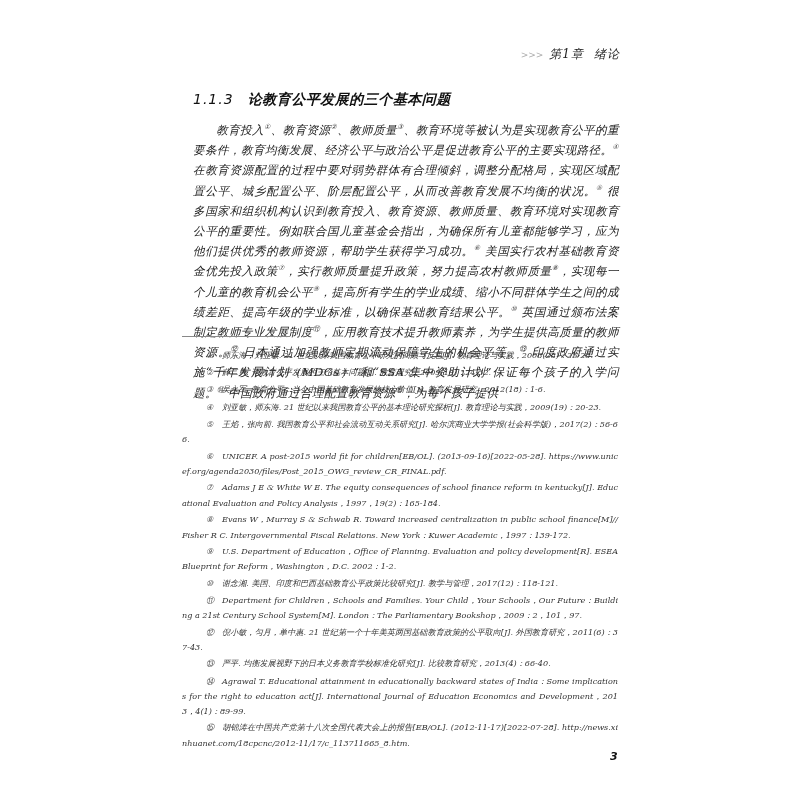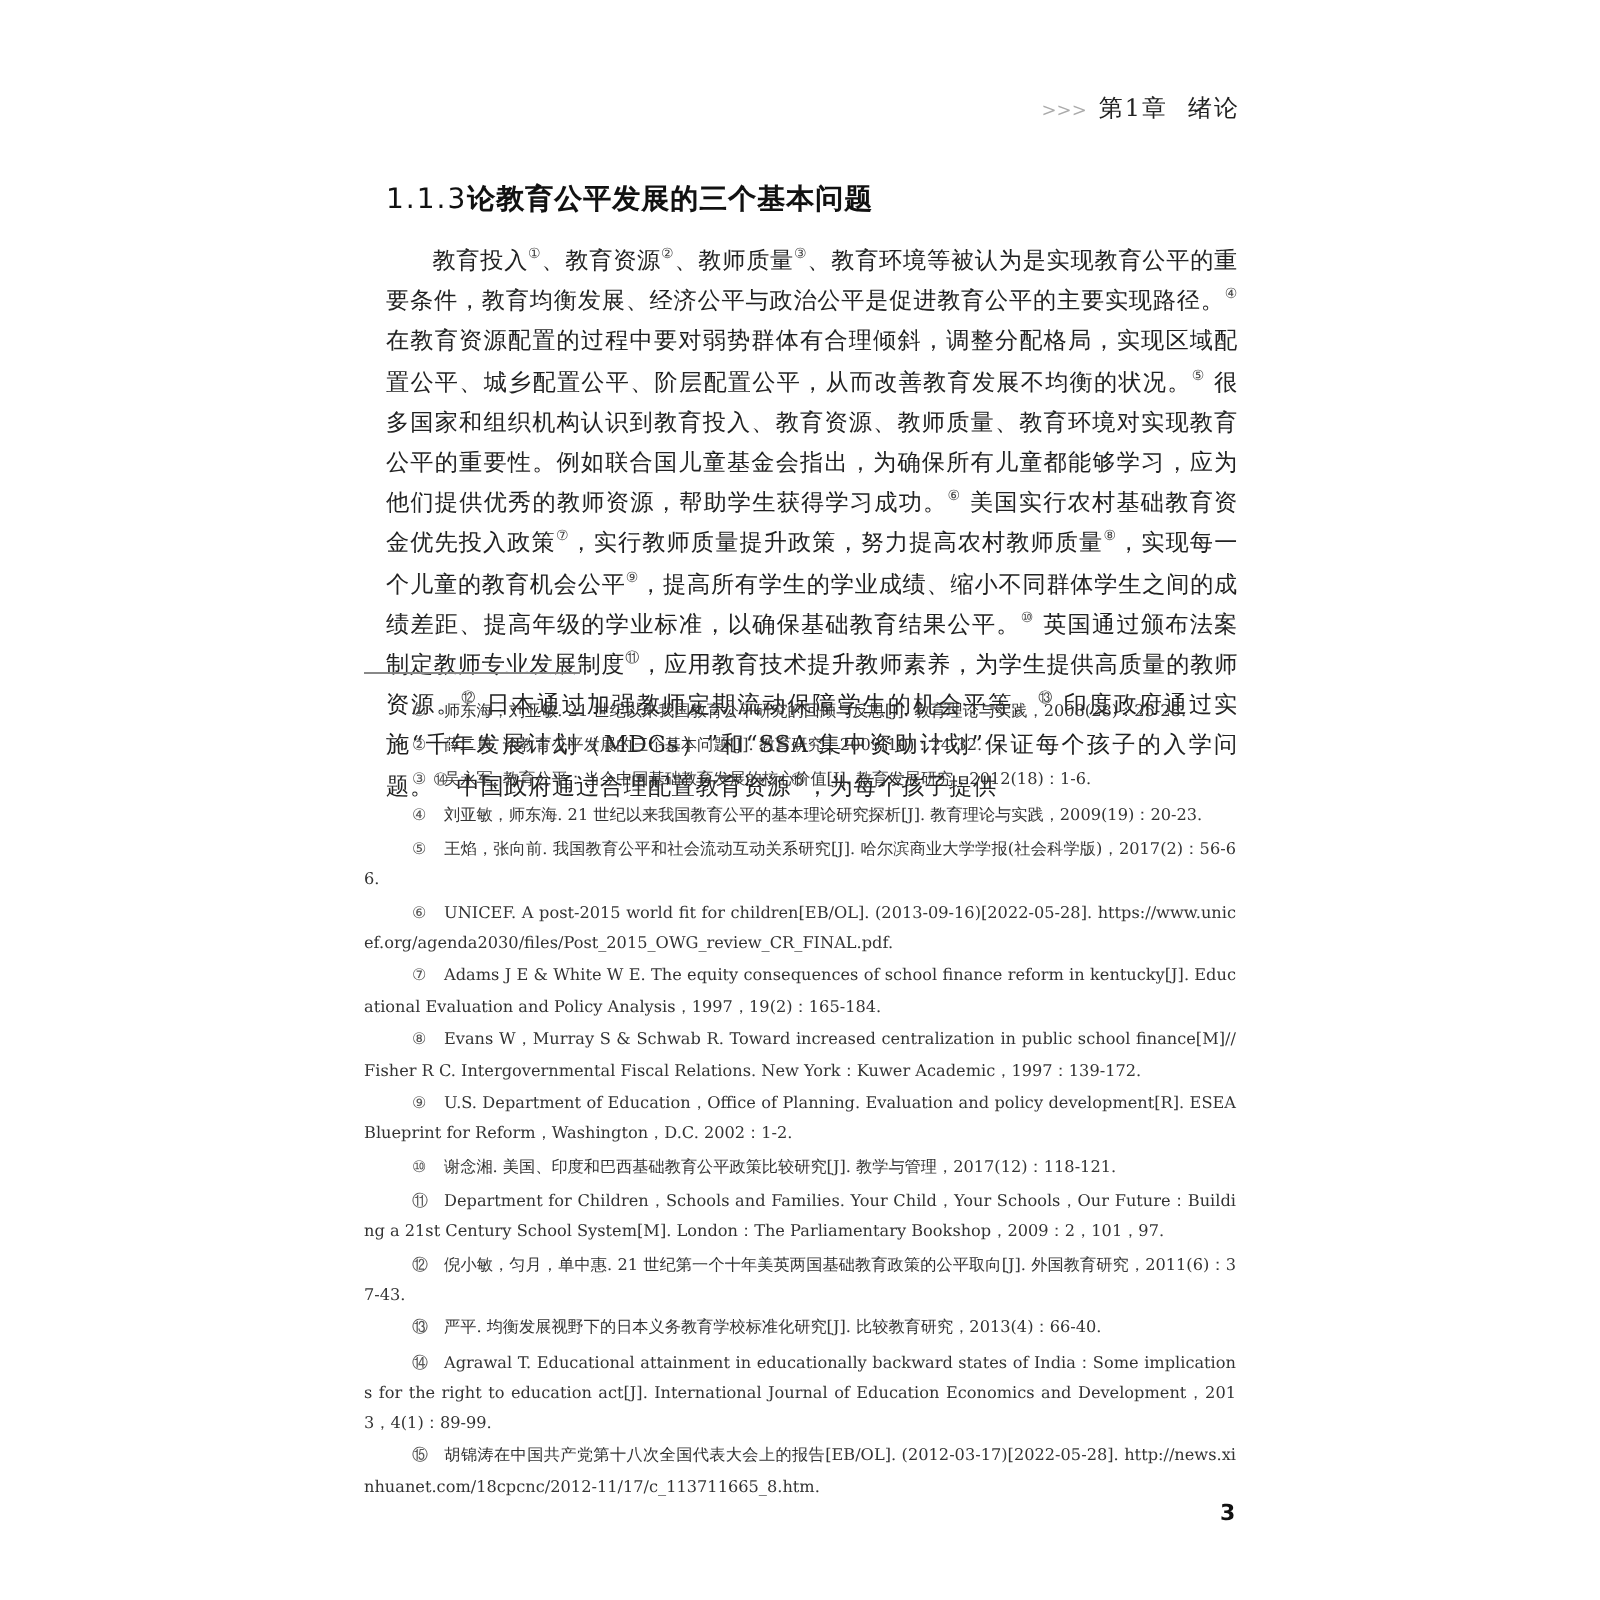--- a/index.html
+++ b/index.html
@@ -1,22 +1,22 @@
 <!DOCTYPE html>
 <html><head>
   <meta charset="utf-8">
   <style>
     html, body { margin: 0; padding: 0; background: #ffffff; }
     body { width: 800px; height: 800px; position: relative; overflow: hidden; color: #1a1a1a; font-family: "DejaVu Serif", "Liberation Serif", serif; }
-    .page { position: absolute; left: 0; top: 0; width: 735px; height: 800px; background: #fff; }
+    .page { position: absolute; left: 0; top: 0; width: 735px; height: 800px; background: #fff; font-style: italic; }
     .running-head { position: absolute; top: 46px; left: 430px; width: 190px; text-align: right; font-size: 12px; letter-spacing: 1px; color: #222; }
     .running-head .arrows { color: #aaa; font-size: 9px; margin-right: 6px; letter-spacing: 0; }
     .running-head .chap { margin-right: 10px; }
     .section-title { position: absolute; top: 91px; left: 193px; font-family: "DejaVu Sans", "Liberation Sans", sans-serif; font-size: 14px; font-weight: bold; color: #111; letter-spacing: 0.5px; }
-    .section-title .num { letter-spacing: 1px; font-weight: normal; }
+    .section-title .num { margin-right: 14px; letter-spacing: 1px; font-weight: normal; }
     .body-text { position: absolute; top: 120px; left: 193px; width: 426px; font-size: 11.6px; line-height: 20.2px; text-align: justify; letter-spacing: 0.35px; color: #222; }
     .body-text p { margin: 0; text-indent: 2em; }
     sup { font-size: 7px; vertical-align: 5px; line-height: 0; color: #444; }
     .fn-rule { position: absolute; top: 336px; left: 182px; width: 108px; height: 1px; background: #888; }
     .footnotes { position: absolute; top: 348px; left: 182px; width: 436px; font-size: 8.1px; line-height: 14.6px; color: #333; text-align: justify; }
     .fn { margin: 0 0 1.6px 0; text-indent: 24px; word-break: break-all; }
     .fn .mark { display: inline-block; width: 16px; font-size: 8px; color: #555; text-indent: 0; }
     .page-number { position: absolute; top: 750px; left: 610px; font-family: "DejaVu Sans", "Liberation Sans", sans-serif; font-size: 11px; font-weight: bold; color: #111; }
   </style>
 </head>
@@ -46,18 +46,18 @@
     <p class="fn"><span class="mark">⑤</span><span>王焰，张向前. 我国教育公平和社会流动互动关系研究[J]. 哈尔滨商业大学学报(社会科学版)，2017(2)：56-66.</span></p>
     <p class="fn"><span class="mark">⑥</span><span>UNICEF. A post-2015 world fit for children[EB/OL]. (2013-09-16)[2022-05-28]. https://www.unicef.org/agenda2030/files/Post_2015_OWG_review_CR_FINAL.pdf.</span></p>
     <p class="fn"><span class="mark">⑦</span><span>Adams J E &amp; White W E. The equity consequences of school finance reform in kentucky[J]. Educational Evaluation and Policy Analysis，1997，19(2)：165-184.</span></p>
     <p class="fn"><span class="mark">⑧</span><span>Evans W，Murray S &amp; Schwab R. Toward increased centralization in public school finance[M]// Fisher R C. Intergovernmental Fiscal Relations. New York：Kuwer Academic，1997：139-172.</span></p>
     <p class="fn"><span class="mark">⑨</span><span>U.S. Department of Education，Office of Planning. Evaluation and policy development[R]. ESEA Blueprint for Reform，Washington，D.C. 2002：1-2.</span></p>
     <p class="fn"><span class="mark">⑩</span><span>谢念湘. 美国、印度和巴西基础教育公平政策比较研究[J]. 教学与管理，2017(12)：118-121.</span></p>
     <p class="fn"><span class="mark">⑪</span><span>Department for Children，Schools and Families. Your Child，Your Schools，Our Future：Building a 21st Century School System[M]. London：The Parliamentary Bookshop，2009：2，101，97.</span></p>
     <p class="fn"><span class="mark">⑫</span><span>倪小敏，匀月，单中惠. 21 世纪第一个十年美英两国基础教育政策的公平取向[J]. 外国教育研究，2011(6)：37-43.</span></p>
     <p class="fn"><span class="mark">⑬</span><span>严平. 均衡发展视野下的日本义务教育学校标准化研究[J]. 比较教育研究，2013(4)：66-40.</span></p>
     <p class="fn"><span class="mark">⑭</span><span>Agrawal T. Educational attainment in educationally backward states of India：Some implications for the right to education act[J]. International Journal of Education Economics and Development，2013，4(1)：89-99.</span></p>
-    <p class="fn"><span class="mark">⑮</span><span>胡锦涛在中国共产党第十八次全国代表大会上的报告[EB/OL]. (2012-03-17)[2022-05-28]. http://news.xinhuanet.com/18cpcnc/2012-11/17/c_113711665_8.htm.</span></p>
+    <p class="fn"><span class="mark">⑮</span><span>胡锦涛在中国共产党第十八次全国代表大会上的报告[EB/OL]. (2012-11-17)[2022-07-28]. http://news.xinhuanet.com/18cpcnc/2012-11/17/c_113711665_8.htm.</span></p>
   </div>
 
   <div class="page-number">3</div>
 
 </div>
 
 </body></html>

